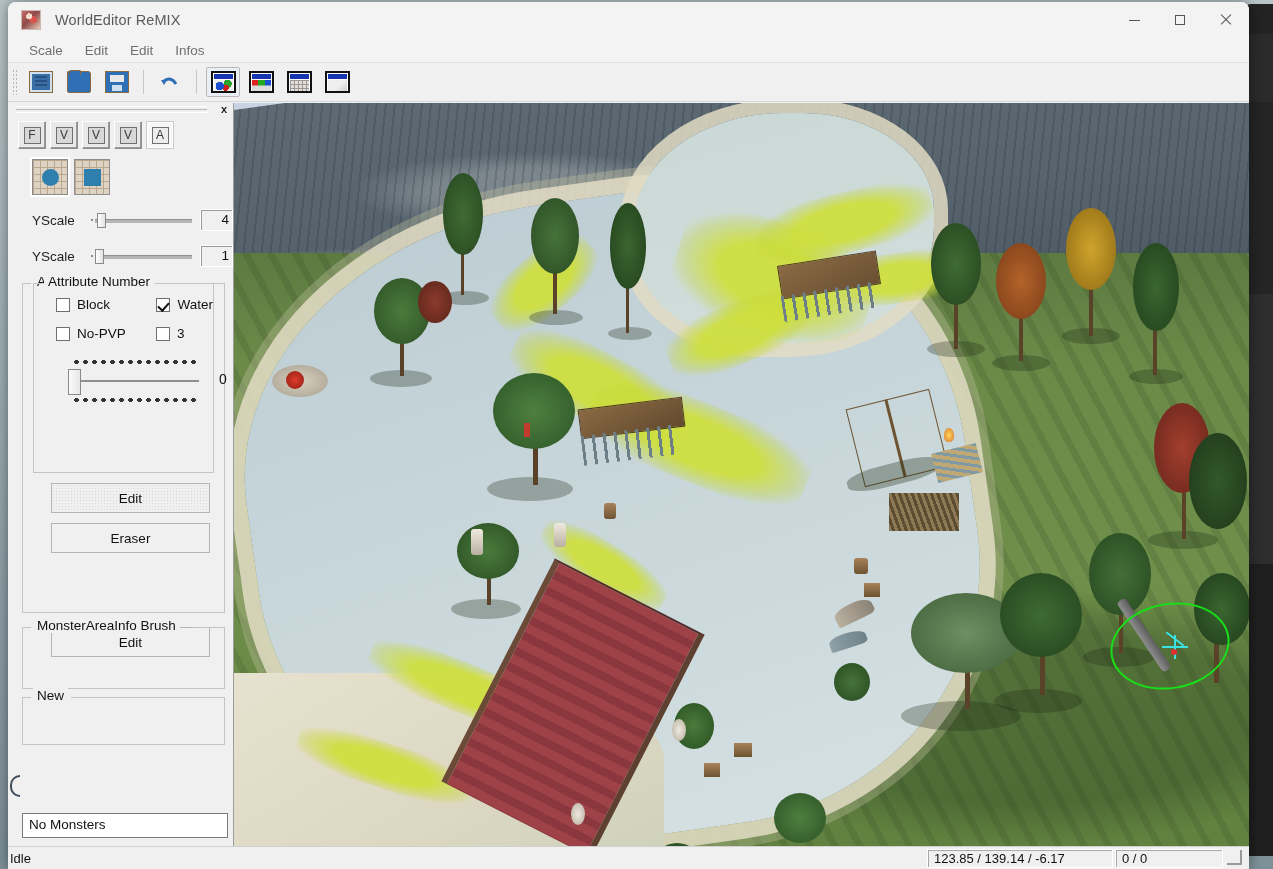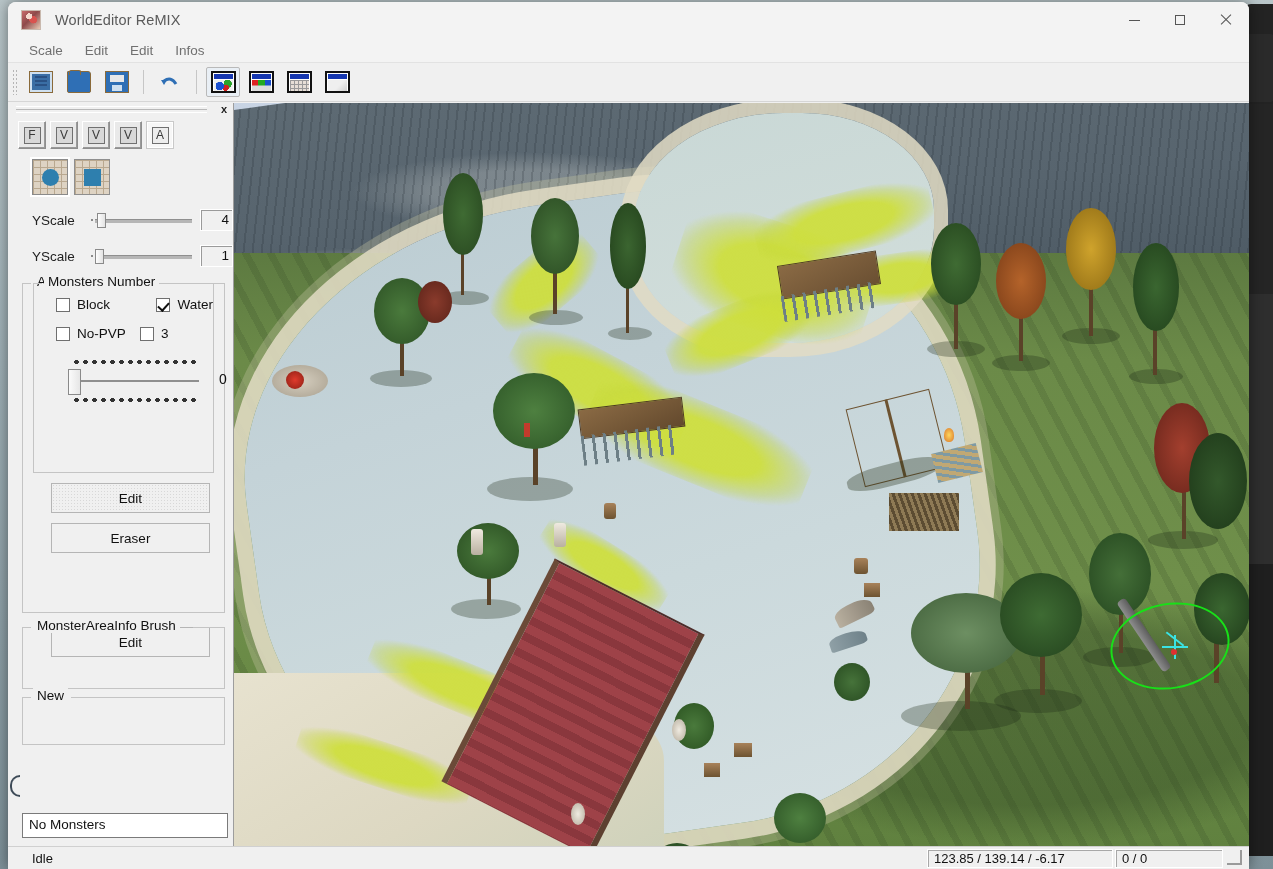--- a/index.html
+++ b/index.html
@@ -334,21 +334,21 @@
   #gizmo .ay { position: absolute; left: 12px; top: 0; width: 2px; height: 24px; background: #3ae3e3; }
   #gizmo .ad { position: absolute; left: 2px; top: 3px; width: 22px; height: 2px; background: #3ae3e3; transform: rotate(38deg); }
   #gizmo .dot { position: absolute; left: 9px; top: 14px; width: 6px; height: 6px; background: #e03030; border-radius: 50%; }
 
   
   #statusbar {
     position: absolute; left: 0; bottom: 0; width: 1241px; height: 23px;
     background: #f0f0f0; border-top: 1px solid #d0d0d0;
     display: flex; align-items: center;
   }
-  #status-text { font-size: 13px; color: #111; padding-left: 24px; flex: 1; }
+  #status-text { font-size: 13px; color: #111; padding-left: 2px; flex: 1; }
   .st-cell {
     height: 19px; margin-right: 2px; padding: 0 6px;
     border: 1px solid #fff; box-shadow: inset 1px 1px 0 #a8a8a8;
     font-size: 13px; color: #111; line-height: 18px;
   }
   #st-coords { width: 186px; }
   #st-sel { width: 108px; }
   #grip { width: 20px; height: 20px; margin-right: 4px; position: relative; }
   #grip:before, #grip:after {
     content:""; position:absolute; right:3px; bottom:3px; width:13px; height:13px;
@@ -493,35 +493,35 @@
           </div>
           <div class="numbox">1</div>
         </div>
 
         <div class="group" style="height:330px">
           <div class="gtop" style="--lw:132px"></div>
           <div class="glabel">Attribute Brush</div>
 
           <div class="group" style="height:190px;margin:16px 10px 0 10px">
             <div class="gtop" style="--lw:140px"></div>
-            <div class="glabel">Monsters Number</div>
+            <div class="glabel">Attribute Number</div>
 
             <div class="cbrow">
               <div class="cb" style="width:104px">
                 <div class="box"></div>
                 <div class="txt">Block</div>
               </div>
               <div class="cb on">
                 <div class="box"></div>
                 <div class="txt">Water</div>
               </div>
             </div>
 
             <div class="cbrow">
-              <div class="cb" style="width:84px">
+              <div class="cb" style="width:100px">
                 <div class="box"></div>
                 <div class="txt">No-PVP</div>
               </div>
               <div class="cb">
                 <div class="box"></div>
                 <div class="txt">3</div>
               </div>
             </div>
 
             <div class="tickslider">

